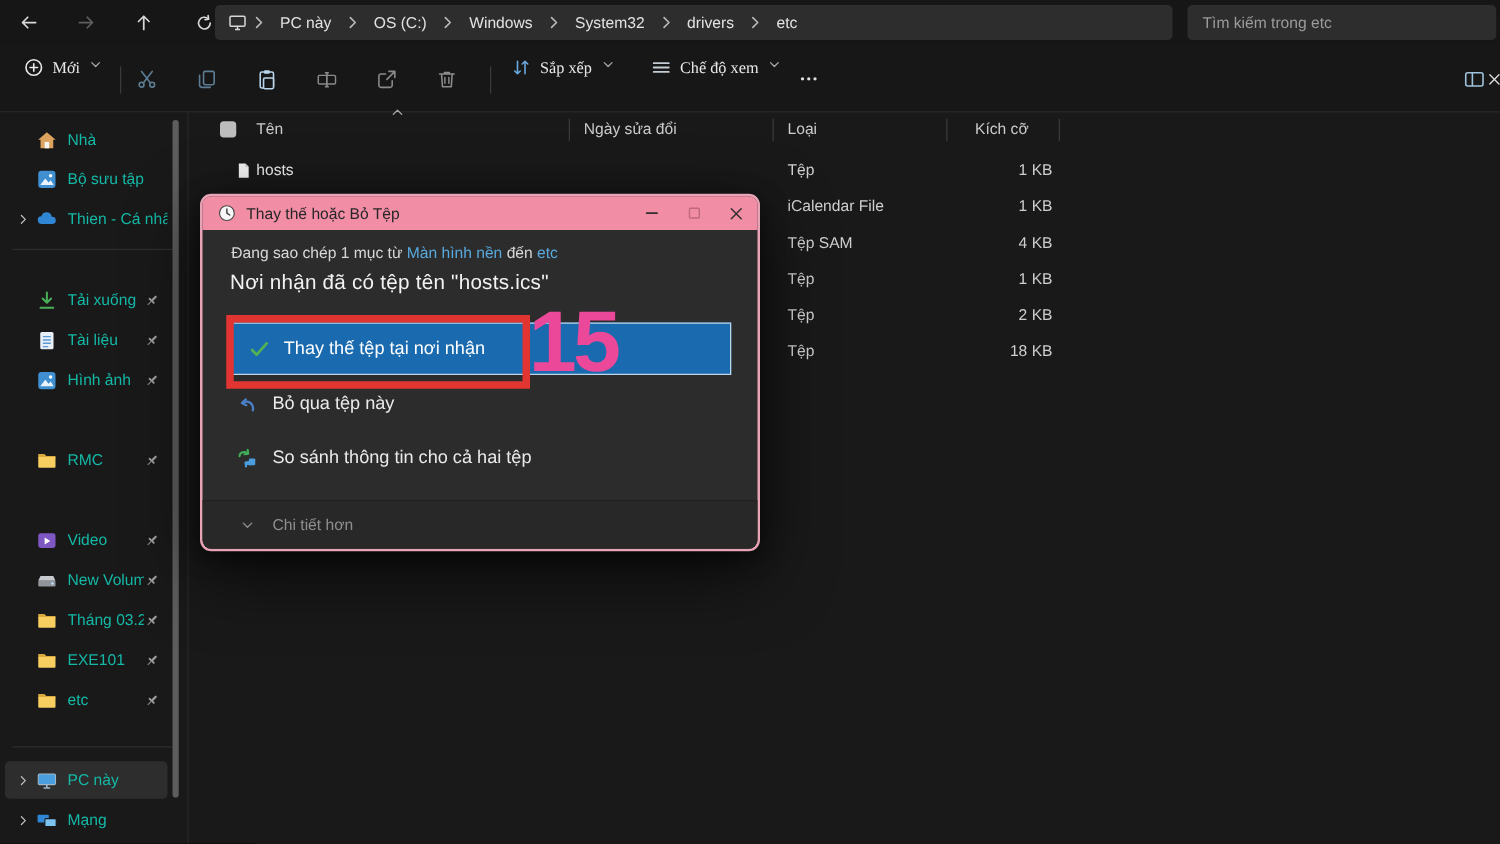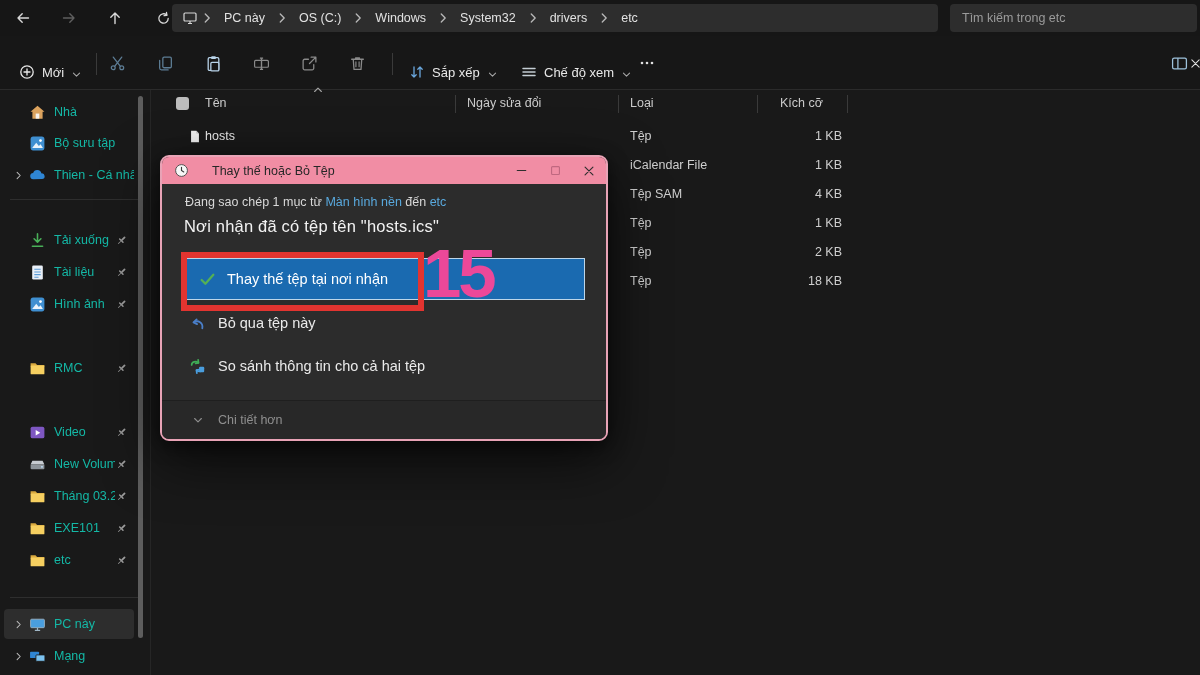--- a/index.html
+++ b/index.html
@@ -17,21 +17,21 @@
   .navbtn { top:4px; width:30px; height:28px; display:flex; align-items:center; justify-content:center; color:#d8d8d8; border-radius:4px; }
   .navbtn.dim { color:#5f5f5f; }
   #crumb-pill { left:172px; top:4px; width:766px; height:28px; background:#2d2d2d; border-radius:4px; display:flex; align-items:center; padding:0 10px; gap:2px; }
   .crumb { font-size:12.5px; color:#e2e2e2; padding:3px 8px; border-radius:3px; white-space:nowrap; }
   .crumb-sep { color:#b9b9b9; width:14px; height:14px; }
   #search-pill { left:950px; top:4px; width:247px; height:28px; background:#2d2d2d; border-radius:4px; display:flex; align-items:center; padding:0 12px; }
   #search-pill span { font-size:12.5px; color:#9b9b9b; }
 
   
   #toolbar { left:0; top:36px; width:1200px; height:54px; background:#171717; border-bottom:1px solid #2b2b2b; }
-  .tbtn { display:flex; align-items:flex-end; gap:7px; height:34px; padding:0 9px; border-radius:5px; color:#e8e8e8; font-size:13px; top:10px; }
+  .tbtn { display:flex; align-items:flex-start; gap:7px; height:34px; padding:0 9px; border-radius:5px; color:#e8e8e8; font-size:13px; top:10px;font-family:Liberation Serif, serif; }
   .tsep { top:17px; width:1px; height:22px; background:#3a3a3a; }
   .ticon { width:34px; height:34px; top:10px; display:flex; align-items:center; justify-content:center; border-radius:5px; }
   .chev { color:#a9a9a9; }
 
   
   #sidebar { left:0; top:90px; width:150px; height:585px; background:#191919; }
   #side-divider { left:150px; top:90px; width:1px; height:585px; background:#262626; }
   .snav { left:4px; width:130px; height:30px; display:flex; align-items:center; border-radius:4px; }
   .snav .chevslot { width:16px; display:flex; justify-content:center; color:#bdbdbd; flex:0 0 16px; margin-left:6px; }
   .snav .iconslot { width:17px; height:17px; flex:0 0 17px; margin-left:3px; }
@@ -52,21 +52,21 @@
   .frow .fname { position:absolute; left:53px; top:7px; font-size:12.5px; color:#e8e8e8; }
   .frow .ftype { position:absolute; left:478px; top:7px; font-size:12.5px; color:#cfcfcf; }
   .frow .fsize { position:absolute; left:596px; top:7px; width:94px; text-align:right; font-size:12.5px; color:#cfcfcf; }
   .frow .ficon { position:absolute; left:36px; top:7px; width:14px; height:15px; }
 
   
   #dialog { left:160px; top:155px; width:448px; height:286px; background:#2c2c2c;
     border:2px solid #e8a3b6; border-radius:9px;
     box-shadow:0 18px 55px rgba(0,0,0,.65), 0 4px 18px rgba(0,0,0,.5); z-index:10; }
   #dlg-titlebar { left:0; top:0; width:444px; height:27px; background:#f18da4; border-radius:7px 7px 0 0; display:flex; align-items:center; }
-  #dlg-title { font-size:12.5px; color:#272727; margin-left:23px; }
+  #dlg-title { font-size:12.5px; color:#272727; margin-left:8px; }
   #dlg-clock { width:15px; height:15px; margin-left:12px; }
   .dlg-ctl { width:34px; height:27px; display:flex; align-items:center; justify-content:center; }
   #dlg-min { margin-left:auto; }
   #dlg-copyline { left:23px; top:38px; font-size:12.5px; color:#d8d8d8; }
   #dlg-copyline .lnk { color:#59a9de; }
   #dlg-conflict { left:22px; top:60px; font-size:16.5px; color:#f2f2f2; letter-spacing:.2px; }
   #dlg-opt-replace { left:23px; top:101px; width:400px; height:42px; background:#1a6ab0;
     border:1px solid #bdd6e9; display:flex; align-items:center; gap:11px; padding-left:13px; }
   #dlg-opt-replace .olbl { font-size:14.5px; color:#ffffff; }
   .dlg-opt { display:flex; align-items:center; gap:12px; left:27px; height:28px; }

